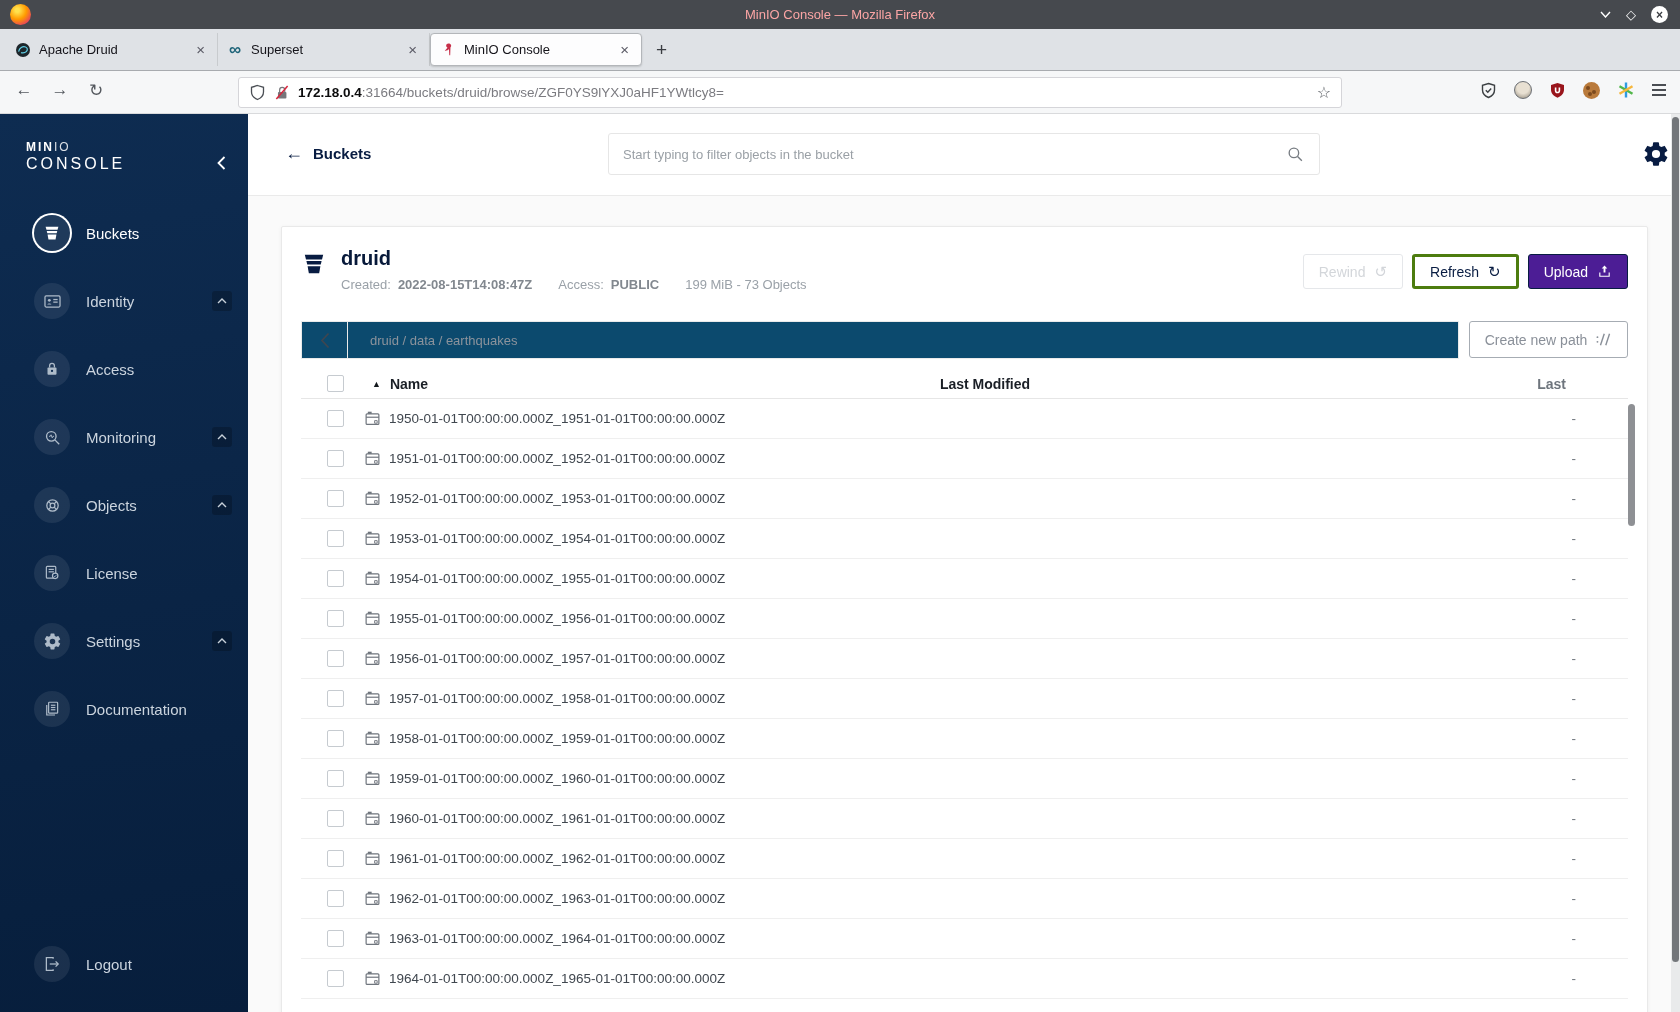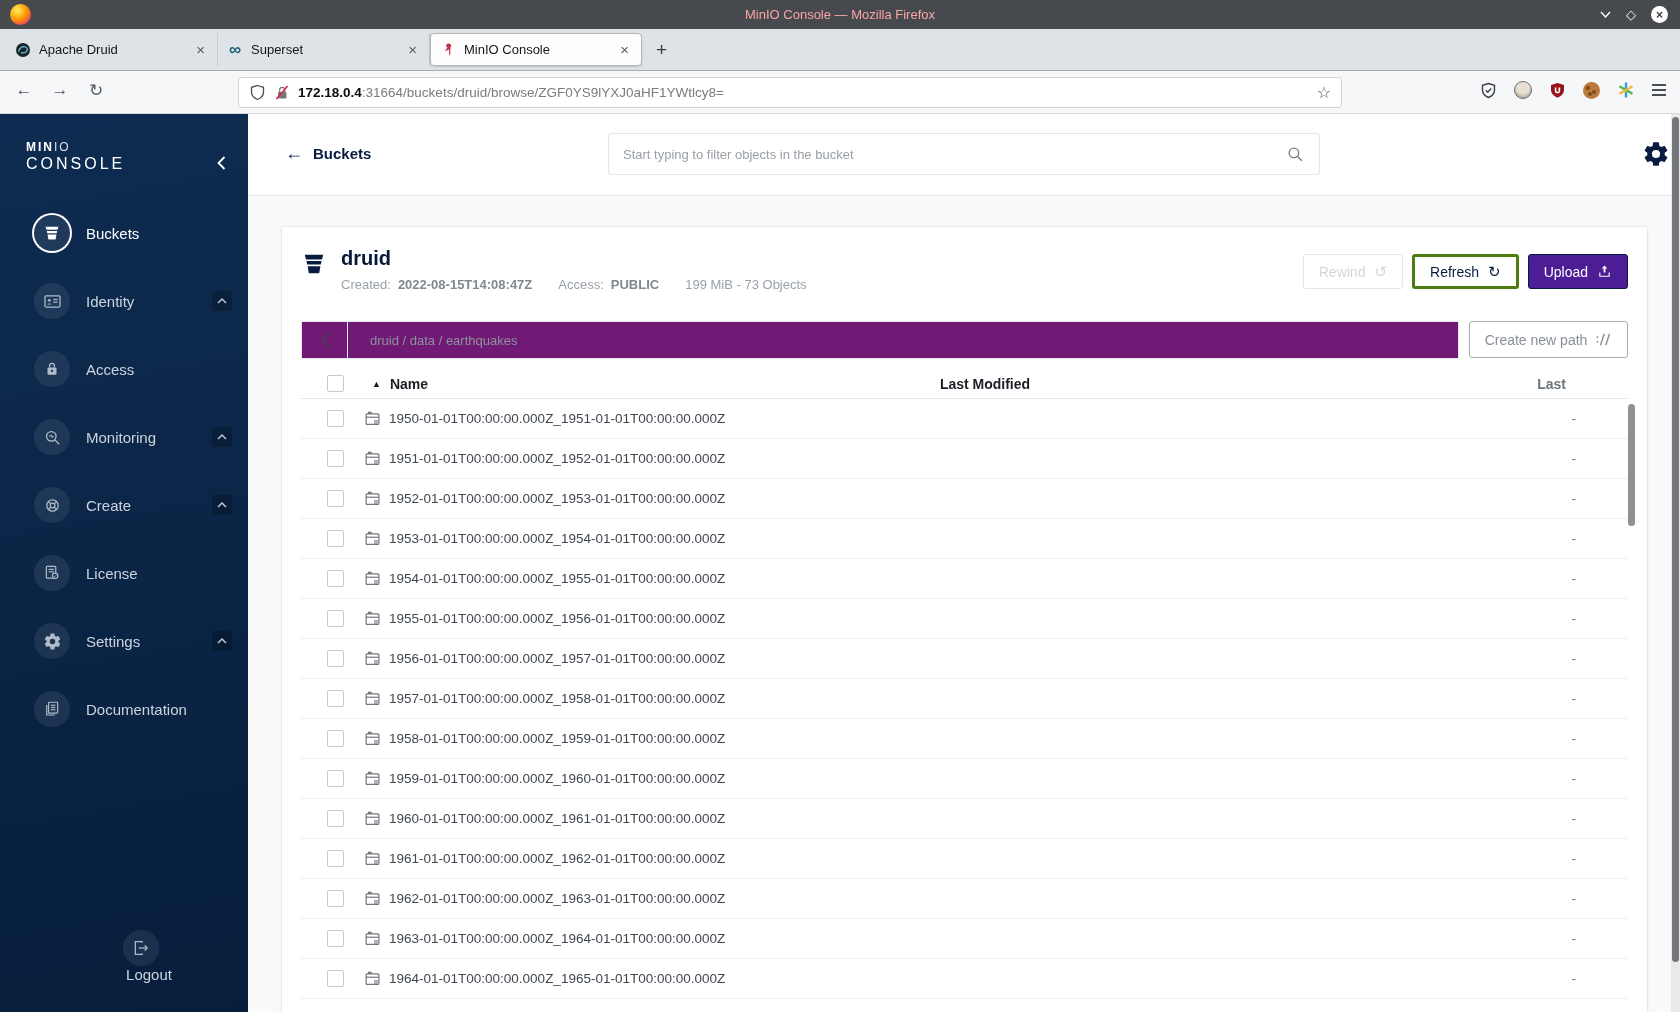--- a/index.html
+++ b/index.html
@@ -54,21 +54,21 @@
   .product-line { font-size:16px; letter-spacing:3px; color:#fff; font-weight:400; margin-top:1px; }
   .collapse-btn { position:absolute; right:22px; top:16px; color:#fff; }
   .side-nav { margin-top:26px; display:flex; flex-direction:column; }
   .side-item { height:68px; display:flex; align-items:center; padding-left:34px; position:relative; cursor:default; }
   .circ { width:36px; height:36px; border-radius:50%; background:rgba(255,255,255,.08); display:flex; align-items:center; justify-content:center; color:#AEBBC9; flex:none; }
   .side-item.active .circ { box-shadow:0 0 0 2px #FFFFFF; color:#fff; }
   .side-label { margin-left:16px; font-size:15px; color:#CBD4DE; }
   .side-item.active .side-label { color:#fff; }
   .chev { position:absolute; right:16px; top:24px; width:20px; height:20px; border-radius:3px; background:rgba(0,0,0,.22);
           display:flex; align-items:center; justify-content:center; color:#C7D0D9; }
-  .logout-item { margin-top:auto; margin-bottom:14px;flex-direction:column; }
+  .logout-item { margin-top:auto; margin-bottom:14px; }
 
   .main { flex:1; background:#FAFAFA; position:relative; overflow:hidden; }
   .page-header { height:82px; background:#fff; border-bottom:1px solid #EAEAEA; position:relative; }
   .back-link { position:absolute; left:37px; top:29px; display:flex; align-items:center; gap:10px;
                color:#081C42; font-size:15px; font-weight:bold; }
   .back-arrow { font-size:18px; font-weight:normal; }
   .searchbox { position:absolute; left:360px; top:19px; width:712px; height:42px; background:#fff; border:1px solid #E6E6E6;
                border-radius:3px; display:flex; align-items:center; padding:0 14px; }
   .searchbox input { flex:1; border:none; outline:none; font-size:13px; color:#333; font-family:"Liberation Sans", sans-serif; }
   .searchbox input::placeholder { color:#9AA0A6; }
@@ -86,21 +86,21 @@
   .meta-gap { margin-left:26px; }
   .bkt-summary { margin-left:26px; color:#9AA1A8; }
   .bkt-actions { margin-left:auto; display:flex; gap:9px; margin-top:7px; }
   .btn { height:35px; padding:0 15px; border-radius:3px; font-size:14px; display:inline-flex; align-items:center; gap:9px; background:#fff; }
   .btn .bicon { font-size:15px; line-height:1; }
   .btn-rewind { border:1px solid #E5E7EA; color:#D3D6DA; }
   .btn-refresh { border:3px solid #4d7c0f; color:#081C42; }
   .btn-upload { background:#4c1d95; border:1px solid #081C42; color:#fff; }
 
   .browse-bar { margin-top:29px; display:flex; gap:10px; }
-  .crumb-box { flex:1; height:38px; border:1px solid #EAEAEA; display:flex; align-items:center; background:#701a75; }
+  .crumb-box { flex:1; height:38px; border:1px solid #EAEAEA; display:flex; align-items:center; background:#0c4a6e; }
   .crumb-back { width:46px; height:100%; border-right:1px solid #EAEAEA; display:flex; align-items:center; justify-content:center; color:#3F4650; }
   .crumb-text { margin-left:22px; font-size:13px; color:#8C939C; }
   .create-path { width:159px; height:37px; border:1px solid #A6ACB3; border-radius:3px; background:#fff; color:#8A9099;
                  font-size:14px; display:flex; align-items:center; justify-content:center; gap:8px; }
 
   .obj-table { margin-top:10px; }
   .thead { display:flex; align-items:center; height:30px; border-bottom:1px solid #E6E6E6; font-size:14px; font-weight:bold; color:#1A1F26; }
   .trow { display:flex; align-items:center; height:40px; border-bottom:1px solid #EFEFEF; font-size:13.5px; color:#40474F; }
   .col-cb { width:50px; flex:none; padding-left:26px; display:flex; align-items:center; }
   .cb { width:17px; height:17px; border:1px solid #C6CBD0; border-radius:2px; background:#fff; }
@@ -306,21 +306,21 @@
             <svg width="19" height="19" viewBox="0 0 24 24" fill="none" stroke="currentColor" stroke-width="1.6">
                   <circle cx="12" cy="12" r="7.2"></circle>
                   <circle cx="12" cy="12" r="3"></circle>
                   <line x1="6.9" y1="6.9" x2="9.9" y2="9.9"></line>
                   <line x1="17.1" y1="6.9" x2="14.1" y2="9.9"></line>
                   <line x1="6.9" y1="17.1" x2="9.9" y2="14.1"></line>
                   <line x1="17.1" y1="17.1" x2="14.1" y2="14.1"></line>
                 </svg>
           </span>
             </span>
-          <span class="side-label">Create</span>
+          <span class="side-label">Objects</span>
           <span class="chev">
               <svg width="10" height="6" viewBox="0 0 10 6">
                 <path d="M1 5l4-4 4 4" fill="none" stroke="currentColor" stroke-width="1.4"></path>
               </svg>
             </span>
         </div>
 
         <div class="side-item">
           <span class="circ">
               <span>

